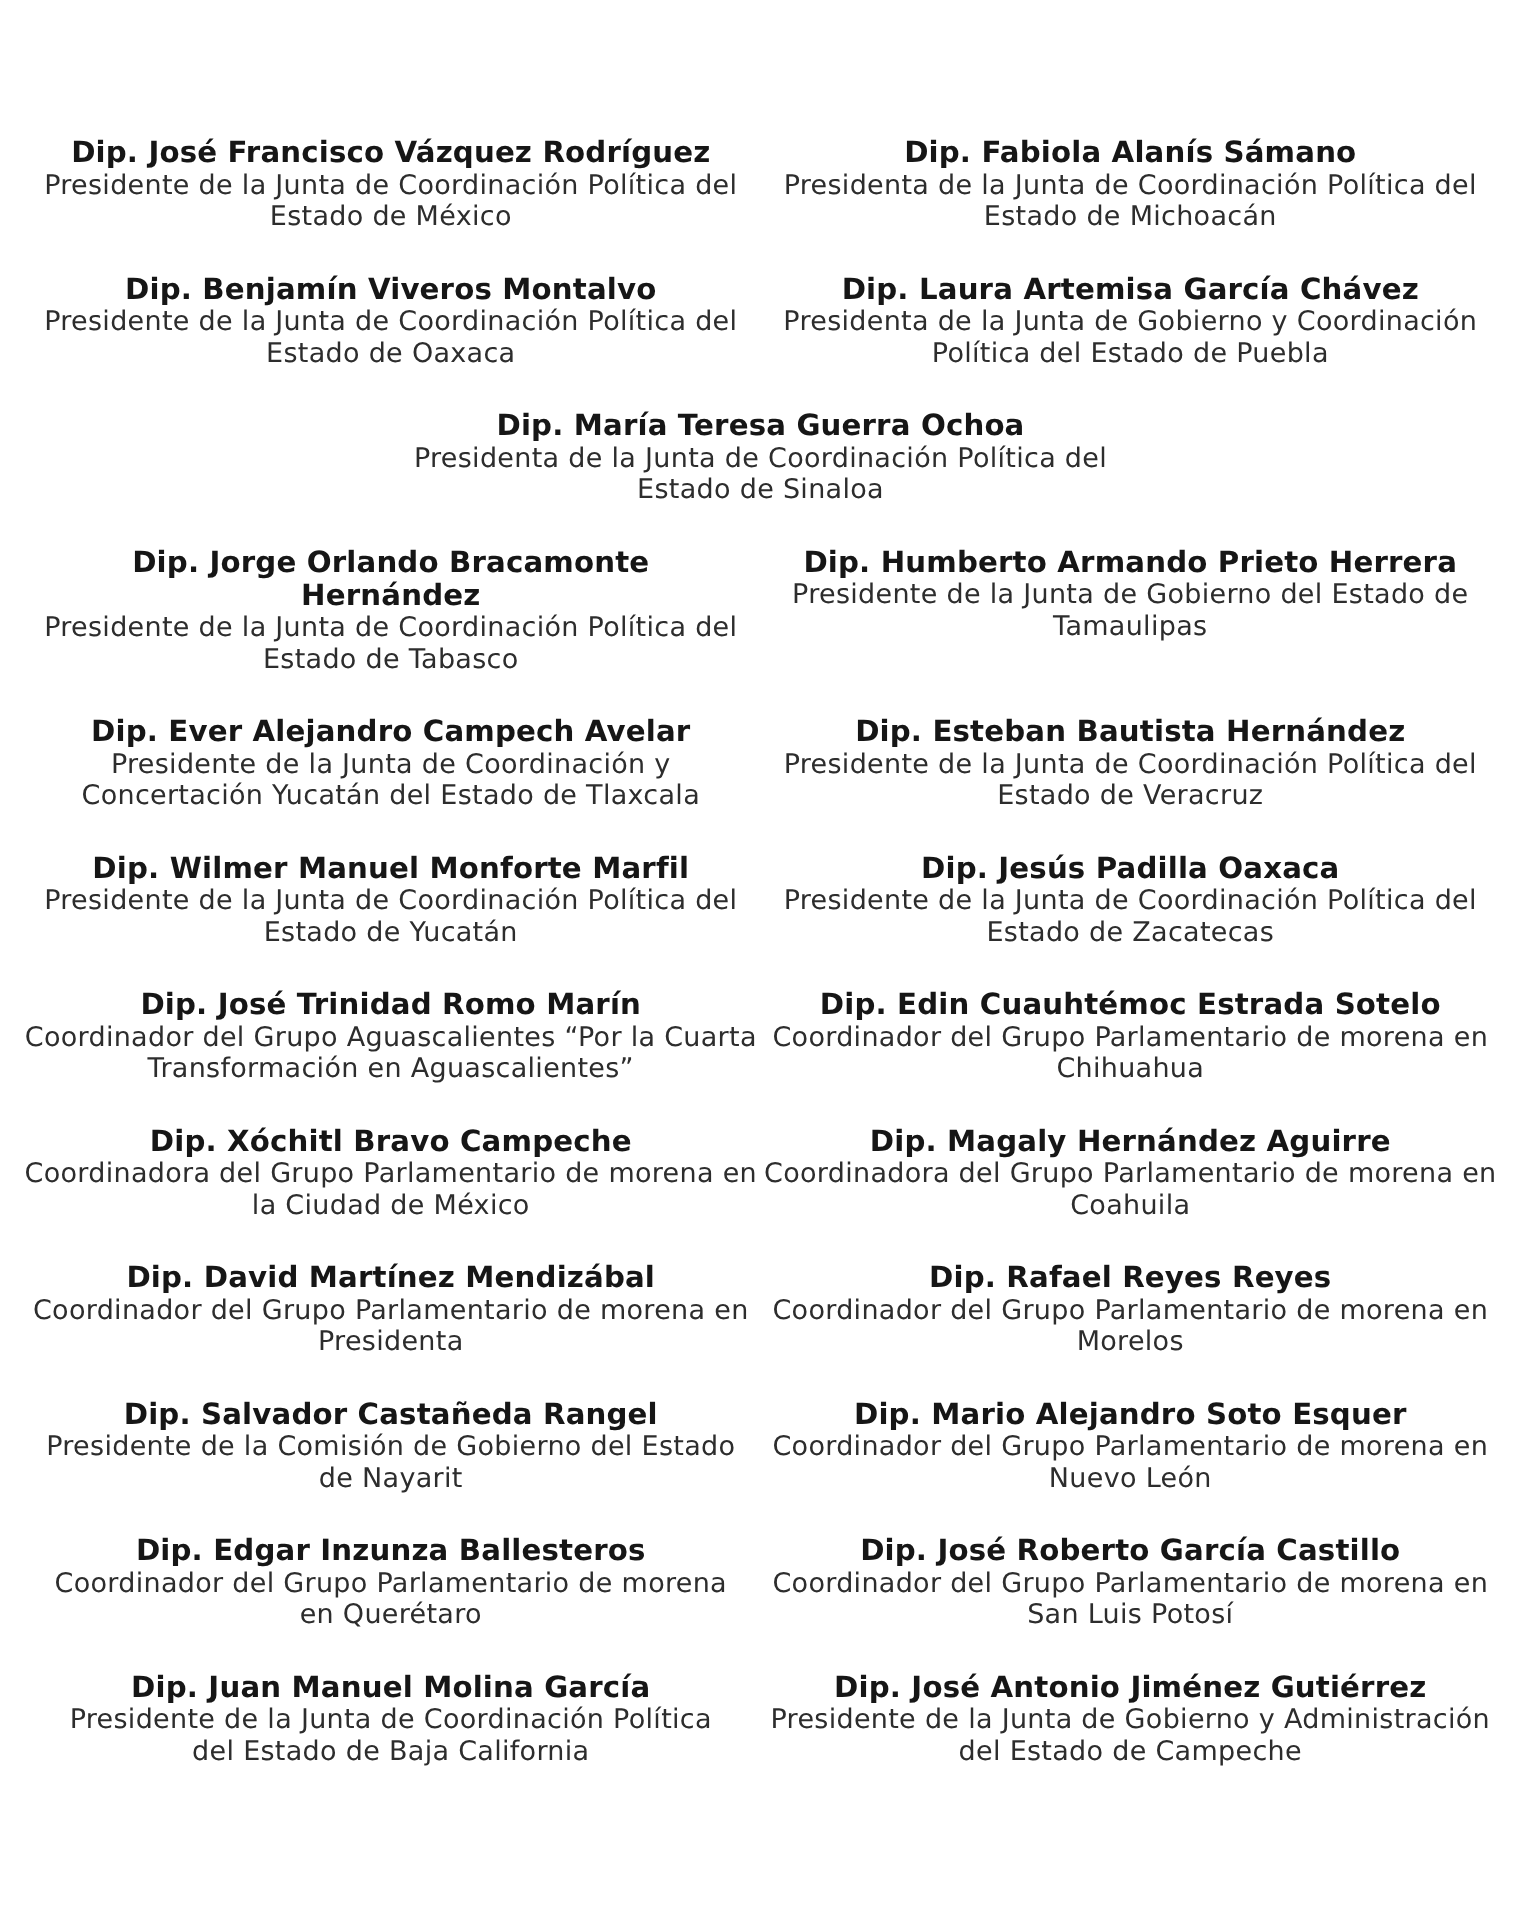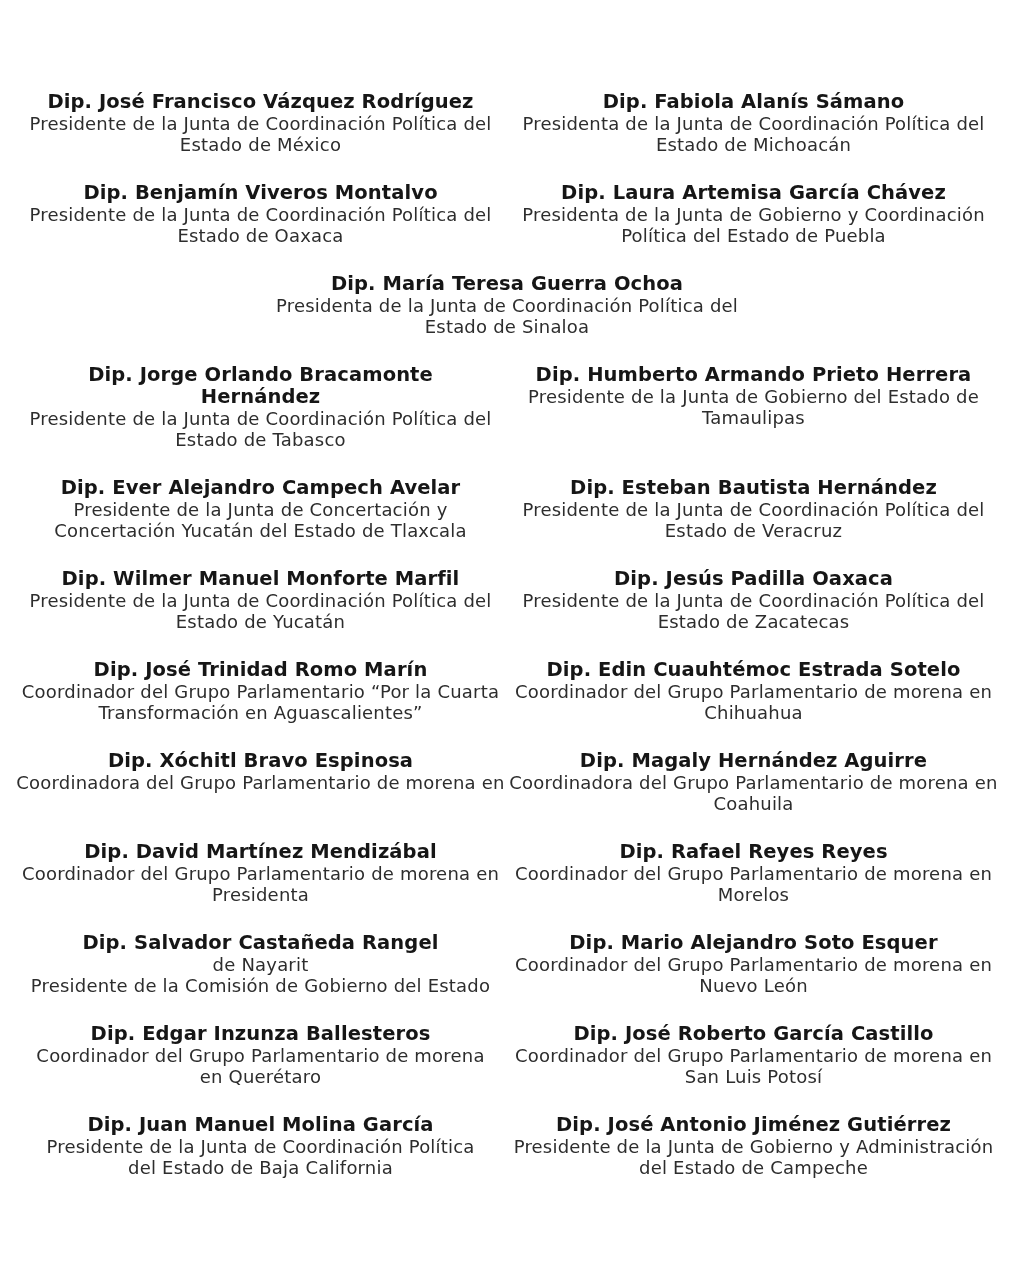--- a/index.html
+++ b/index.html
@@ -88,21 +88,21 @@
       </div>
       <div class="cell">
         <div class="name-line">Dip. Humberto Armando Prieto Herrera</div>
         <div class="title-line">Presidente de la Junta de Gobierno del Estado de</div>
         <div class="title-line">Tamaulipas</div>
       </div>
     </div>
     <div class="row">
       <div class="cell">
         <div class="name-line">Dip. Ever Alejandro Campech Avelar</div>
-        <div class="title-line">Presidente de la Junta de Concertación y</div>
+        <div class="title-line">Presidente de la Junta de Coordinación y</div>
         <div class="title-line">Concertación Yucatán del Estado de Tlaxcala</div>
       </div>
       <div class="cell">
         <div class="name-line">Dip. Esteban Bautista Hernández</div>
         <div class="title-line">Presidente de la Junta de Coordinación Política del</div>
         <div class="title-line">Estado de Veracruz</div>
       </div>
     </div>
     <div class="row">
       <div class="cell">
@@ -112,33 +112,34 @@
       </div>
       <div class="cell">
         <div class="name-line">Dip. Jesús Padilla Oaxaca</div>
         <div class="title-line">Presidente de la Junta de Coordinación Política del</div>
         <div class="title-line">Estado de Zacatecas</div>
       </div>
     </div>
     <div class="row">
       <div class="cell">
         <div class="name-line">Dip. José Trinidad Romo Marín</div>
-        <div class="title-line">Coordinador del Grupo Parlamentario “Por la Cuarta</div>
+        <div class="title-line">Coordinador del Grupo Aguascalientes “Por la Cuarta</div>
         <div class="title-line">Transformación en Aguascalientes”</div>
       </div>
       <div class="cell">
         <div class="name-line">Dip. Edin Cuauhtémoc Estrada Sotelo</div>
         <div class="title-line">Coordinador del Grupo Parlamentario de morena en</div>
         <div class="title-line">Chihuahua</div>
       </div>
     </div>
     <div class="row">
       <div class="cell">
-        <div class="name-line">Dip. Xóchitl Bravo Espinosa</div>
+        <div class="name-line">Dip. Xóchitl Bravo Campeche</div>
         <div class="title-line">Coordinadora del Grupo Parlamentario de morena en</div>
+        <div class="title-line">la Ciudad de México</div>
       </div>
       <div class="cell">
         <div class="name-line">Dip. Magaly Hernández Aguirre</div>
         <div class="title-line">Coordinadora del Grupo Parlamentario de morena en</div>
         <div class="title-line">Coahuila</div>
       </div>
     </div>
     <div class="row">
       <div class="cell">
         <div class="name-line">Dip. David Martínez Mendizábal</div>
@@ -147,22 +148,22 @@
       </div>
       <div class="cell">
         <div class="name-line">Dip. Rafael Reyes Reyes</div>
         <div class="title-line">Coordinador del Grupo Parlamentario de morena en</div>
         <div class="title-line">Morelos</div>
       </div>
     </div>
     <div class="row">
       <div class="cell">
         <div class="name-line">Dip. Salvador Castañeda Rangel</div>
+        <div class="title-line">Presidente de la Comisión de Gobierno del Estado</div>
         <div class="title-line">de Nayarit</div>
-        <div class="title-line">Presidente de la Comisión de Gobierno del Estado</div>
       </div>
       <div class="cell">
         <div class="name-line">Dip. Mario Alejandro Soto Esquer</div>
         <div class="title-line">Coordinador del Grupo Parlamentario de morena en</div>
         <div class="title-line">Nuevo León</div>
       </div>
     </div>
     <div class="row">
       <div class="cell">
         <div class="name-line">Dip. Edgar Inzunza Ballesteros</div>

